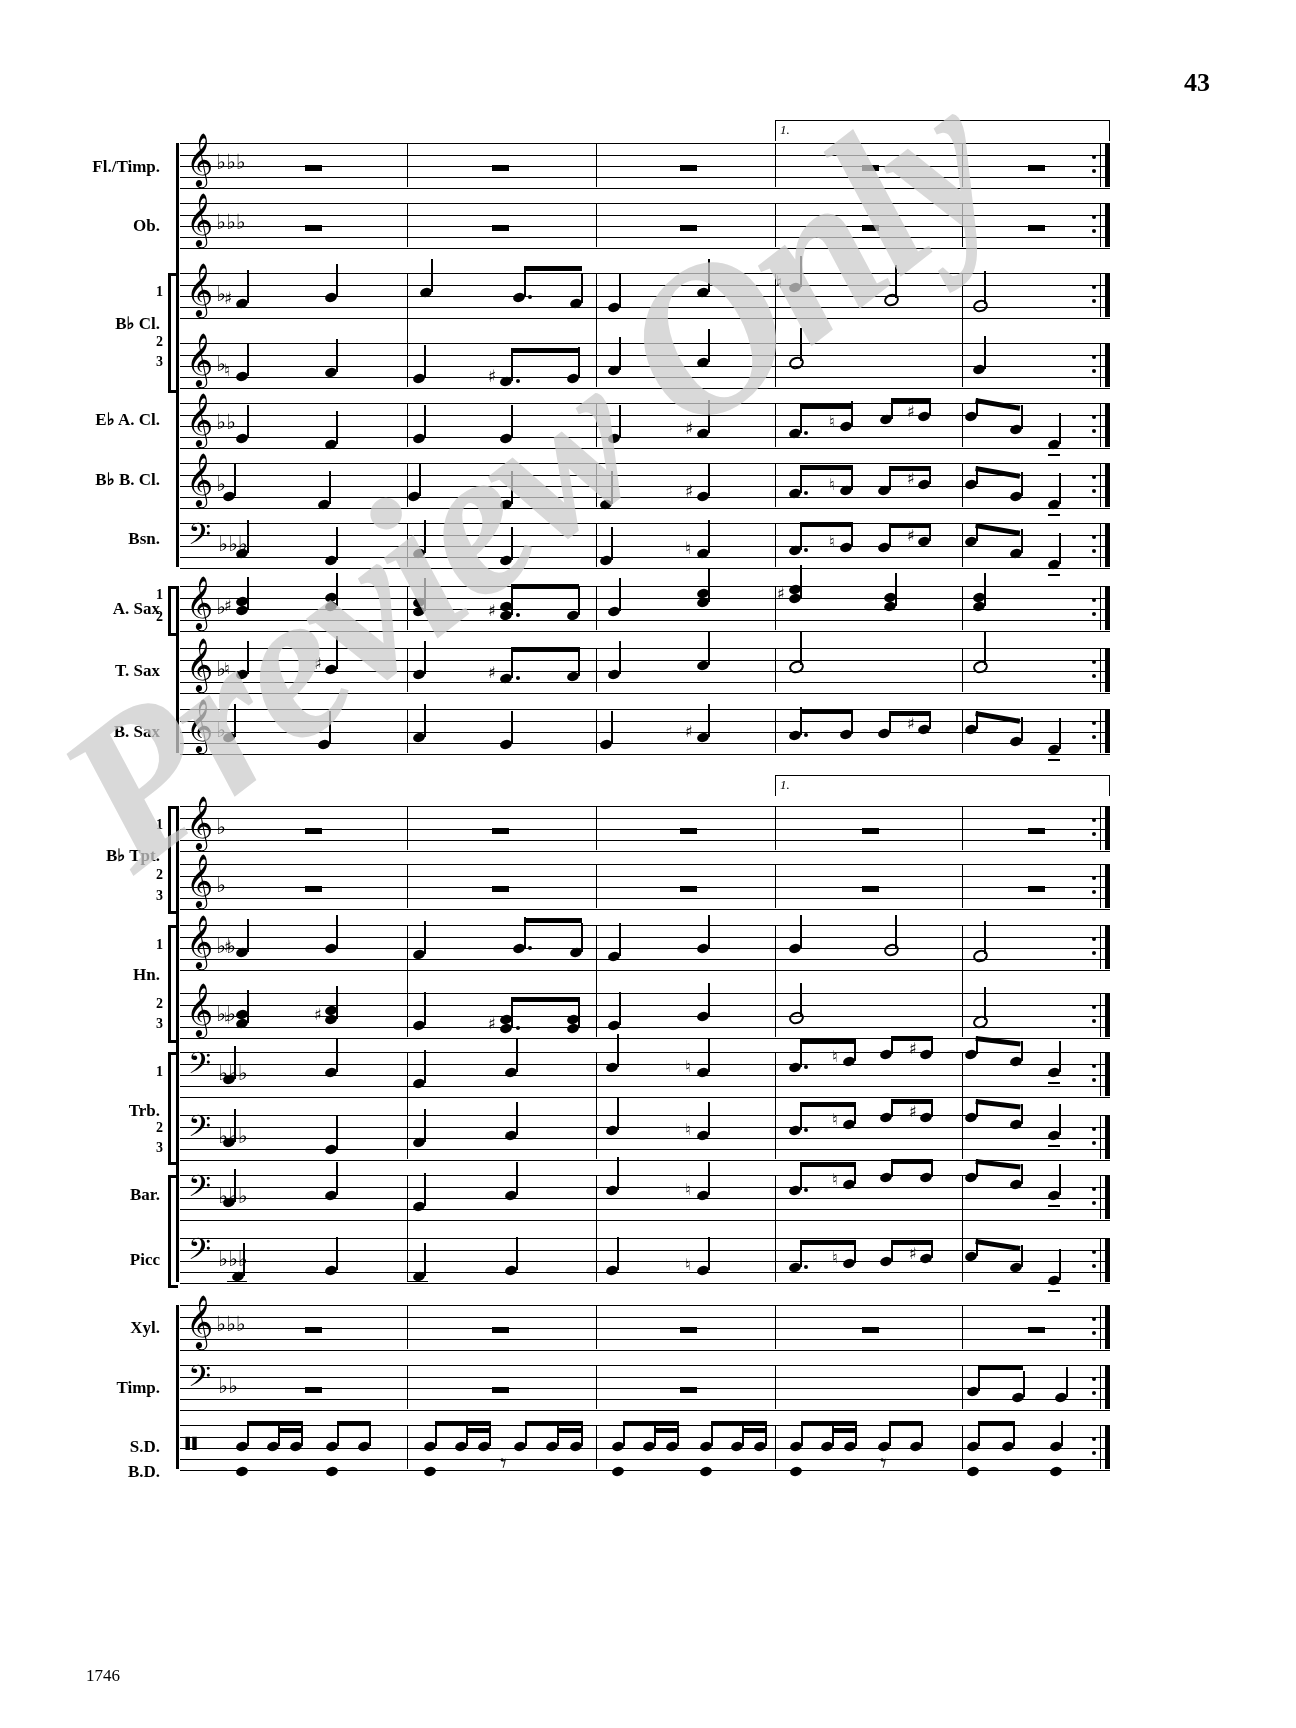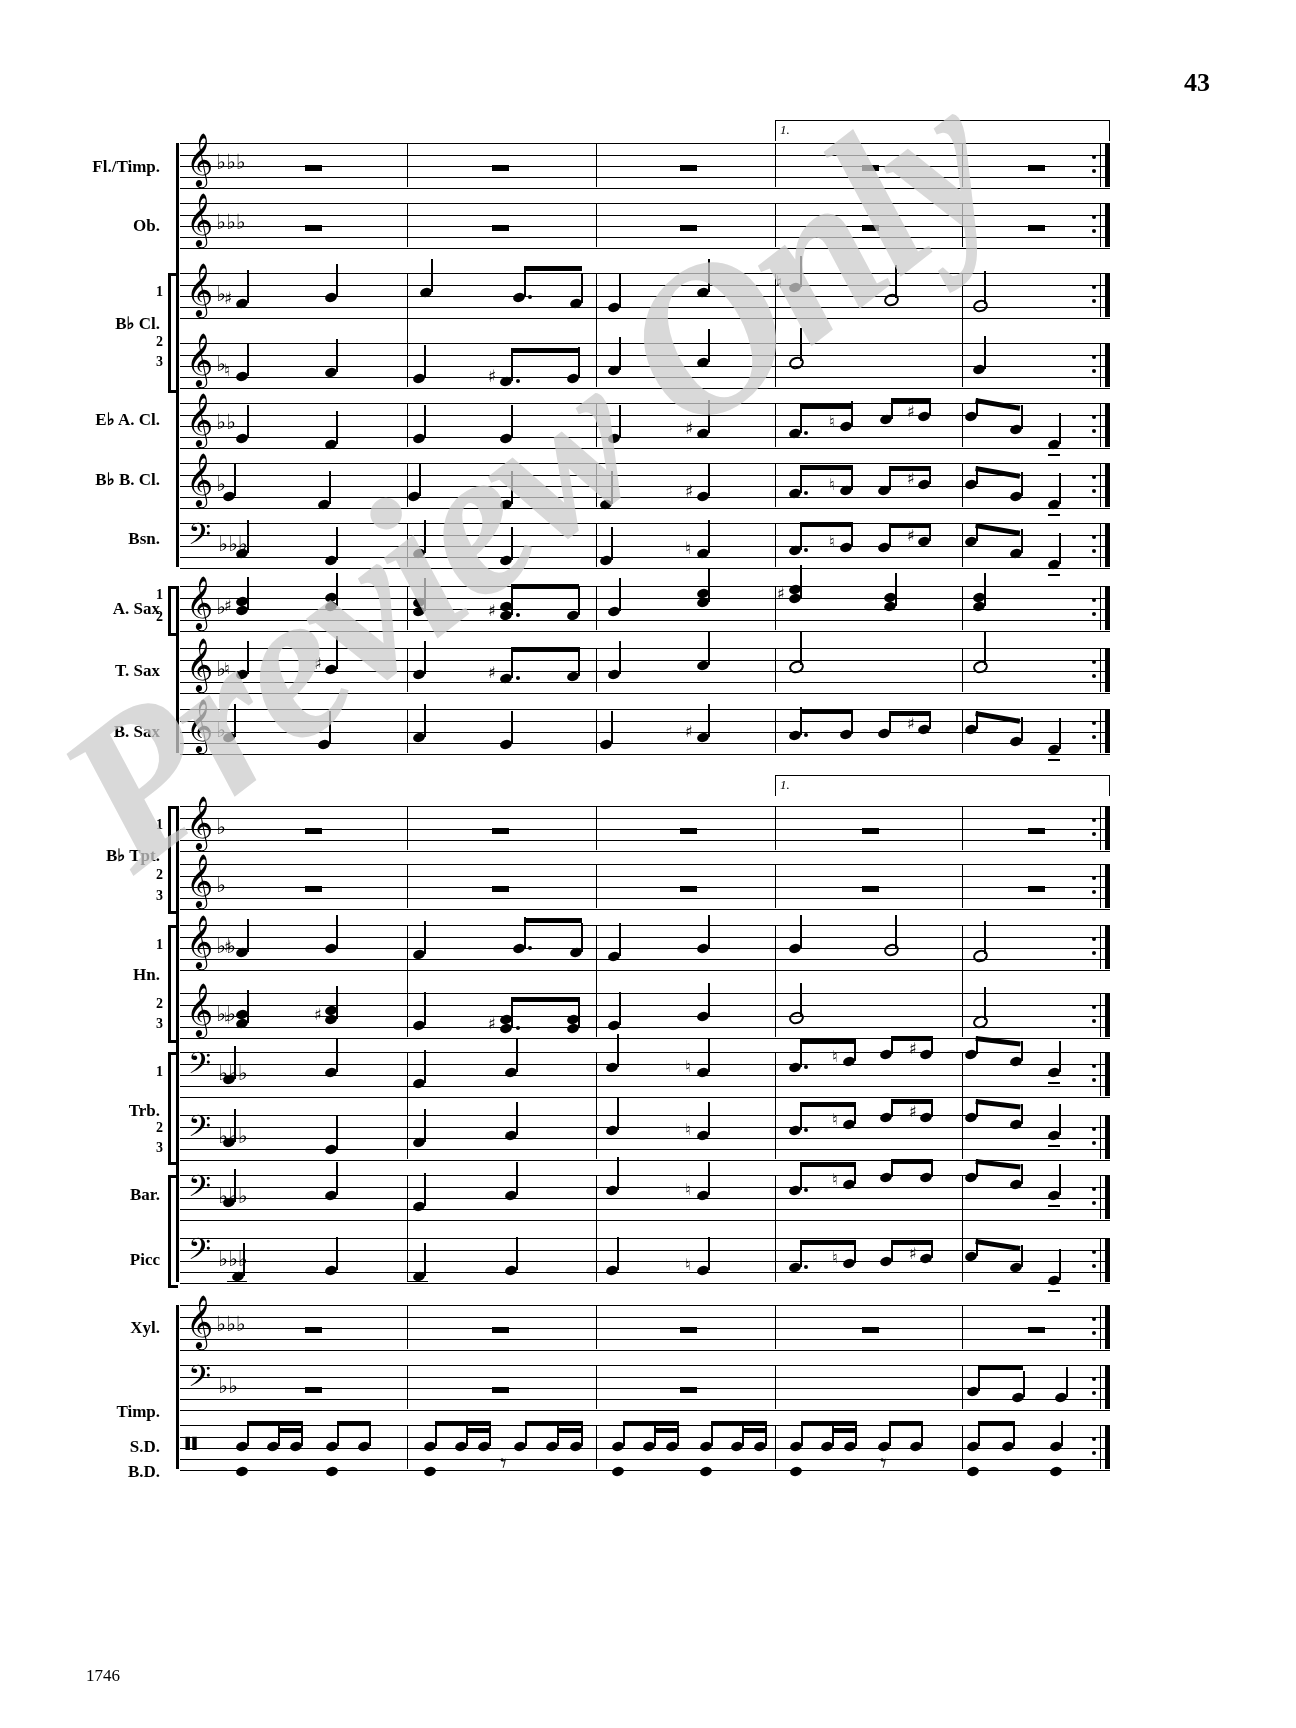--- a/index.html
+++ b/index.html
@@ -243,21 +243,21 @@
     <div class="instr-label" style="left:20px; top:529px; width:140px;">Bsn.</div>
     <div class="instr-label" style="left:20px; top:599px; width:140px;">A. Sax</div>
     <div class="instr-label" style="left:20px; top:661px; width:140px;">T. Sax</div>
     <div class="instr-label" style="left:20px; top:722px; width:140px;">B. Sax</div>
     <div class="instr-label" style="left:20px; top:845px; width:140px;">B♭ Tpt.</div>
     <div class="instr-label" style="left:20px; top:965px; width:140px;">Hn.</div>
     <div class="instr-label" style="left:20px; top:1101px; width:140px;">Trb.</div>
     <div class="instr-label" style="left:20px; top:1185px; width:140px;">Bar.</div>
     <div class="instr-label" style="left:20px; top:1250px; width:140px;">Picc</div>
     <div class="instr-label" style="left:20px; top:1318px; width:140px;">Xyl.</div>
-    <div class="instr-label" style="left:20px; top:1378px; width:140px;margin-top:24px;">Timp.</div>
+    <div class="instr-label" style="left:20px; top:1378px; width:140px;">Timp.</div>
     <div class="instr-label" style="left:20px; top:1437px; width:140px;">S.D.</div>
     <div class="instr-label" style="left:20px; top:1462px; width:140px;">B.D.</div>
 
     <div class="num-label" style="left:156px; top:284px;">1</div>
     <div class="num-label" style="left:156px; top:334px;">2</div>
     <div class="num-label" style="left:156px; top:354px;">3</div>
     <div class="num-label" style="left:156px; top:587px;">1</div>
     <div class="num-label" style="left:156px; top:609px;">2</div>
     <div class="num-label" style="left:156px; top:817px;">1</div>
     <div class="num-label" style="left:156px; top:867px;">2</div>

